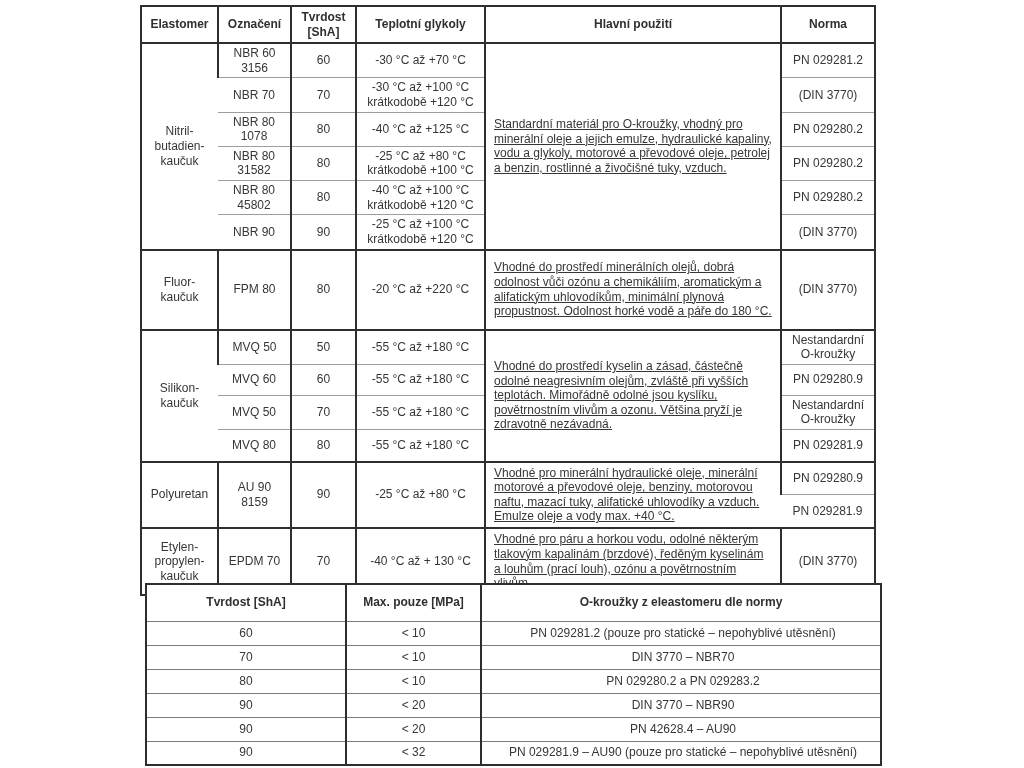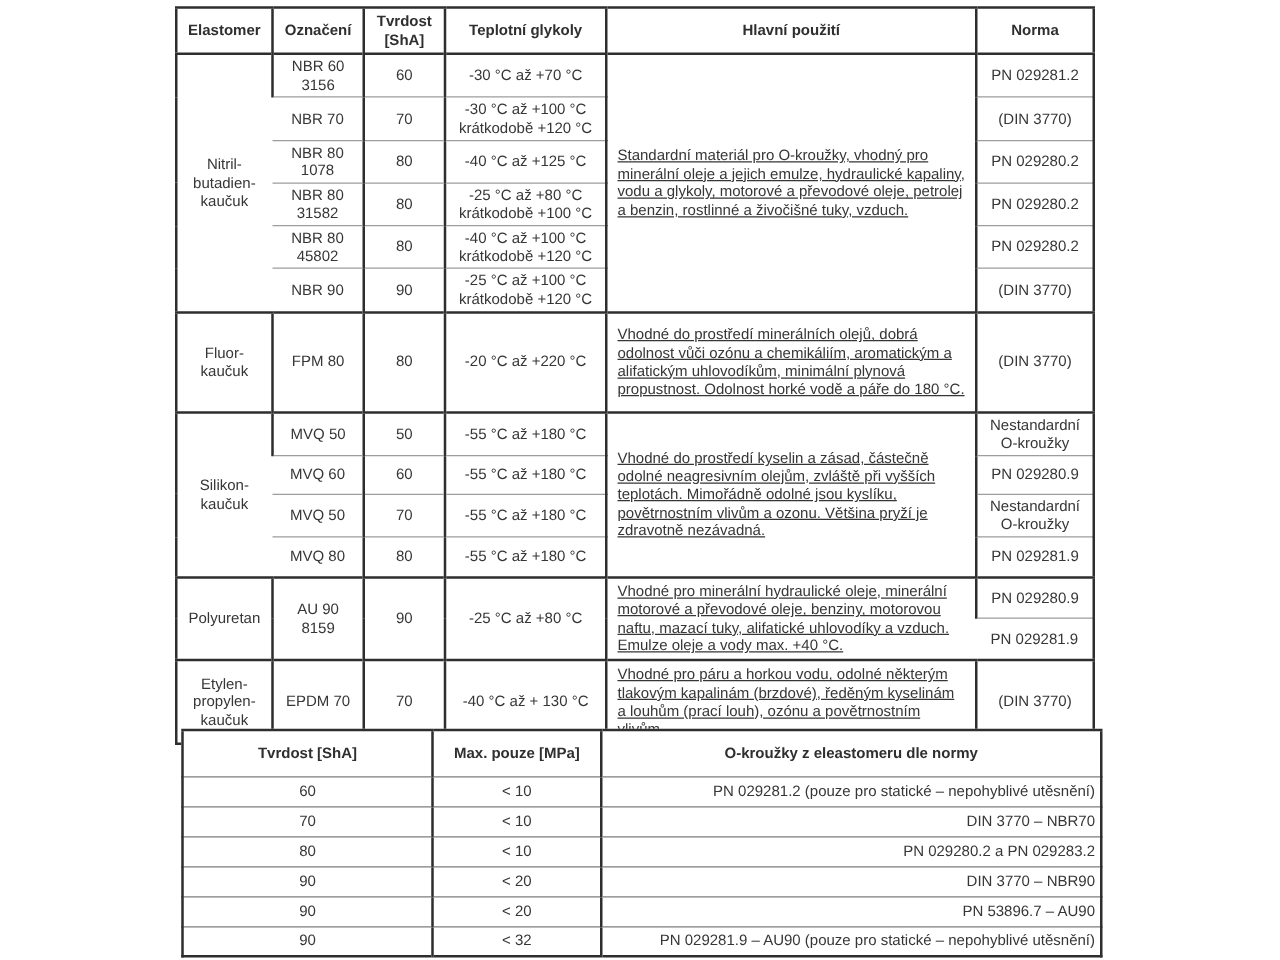--- a/index.html
+++ b/index.html
@@ -51,21 +51,21 @@
   #main-table, #pressure-table {
     border: 2px solid #2e2e2e;
   }
   tr.sec th, tr.sec td {
     border-top: 2px solid #2e2e2e;
   }
   td:first-child, th:first-child {
     border-left: none;
   }
   .center { text-align: center; }
-  .left   { text-align: right; margin-top: 28px; }
+  .left   { text-align: center; margin-top: 28px; }
   td.usage {
     text-align: left;
     padding: 3px 8px;
     vertical-align: middle;
     text-decoration: underline;
   }
   #pressure-table td { border-top: 1px solid #7d7d7d; }
   #pressure-table td.norm-col { padding-left: 8px; }
 </style>
 </head>
@@ -236,21 +236,21 @@
         <td class="left norm-col">PN 029280.2 a PN 029283.2</td>
       </tr>
       <tr style="height:24px">
         <td class="center">90</td>
         <td class="center">&lt; 20</td>
         <td class="left norm-col">DIN 3770 – NBR90</td>
       </tr>
       <tr style="height:24px">
         <td class="center">90</td>
         <td class="center">&lt; 20</td>
-        <td class="left norm-col">PN 53896.7 – AU90</td>
+        <td class="left norm-col">PN 42628.4 – AU90</td>
       </tr>
       <tr style="height:24px">
         <td class="center">90</td>
         <td class="center">&lt; 32</td>
         <td class="left norm-col">PN 029281.9 – AU90 (pouze pro statické – nepohyblivé utěsnění)</td>
       </tr>
     </tbody>
   </table>
 
 </div>

